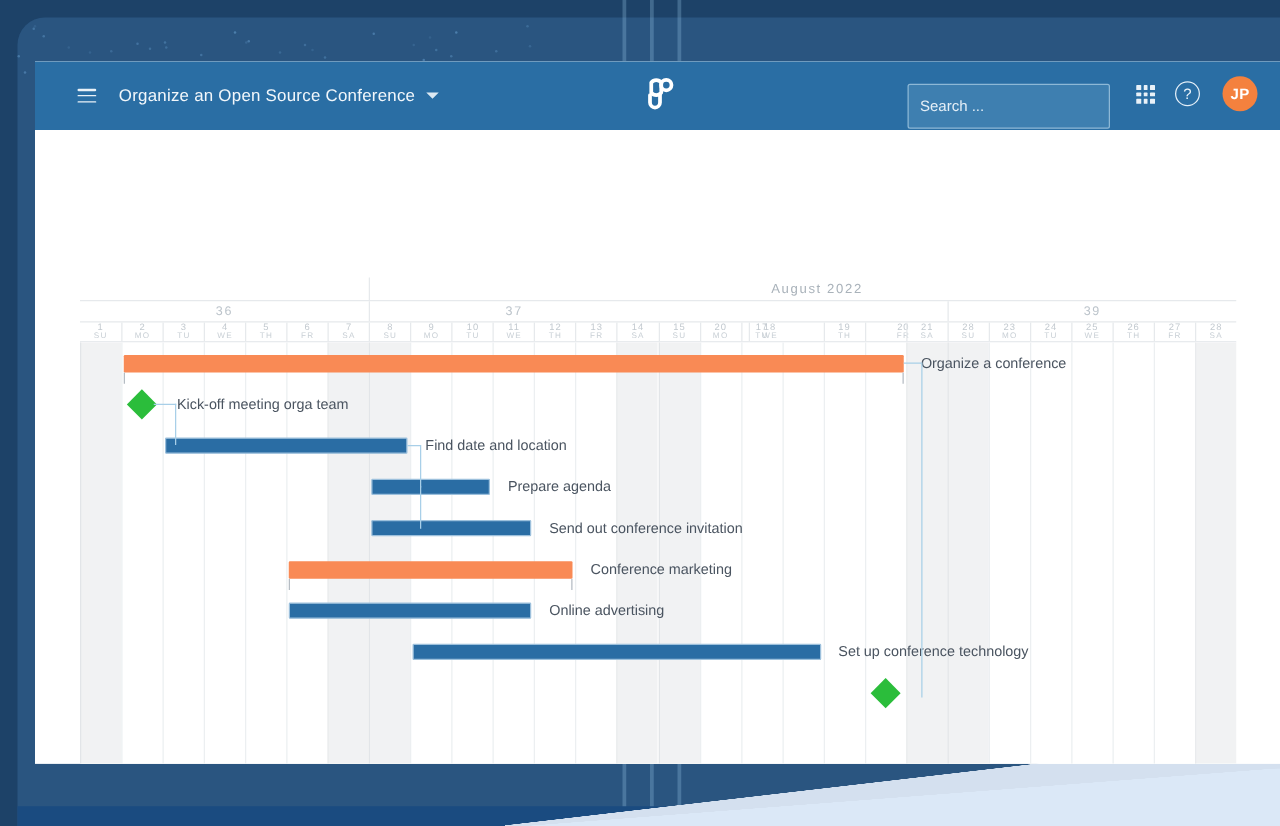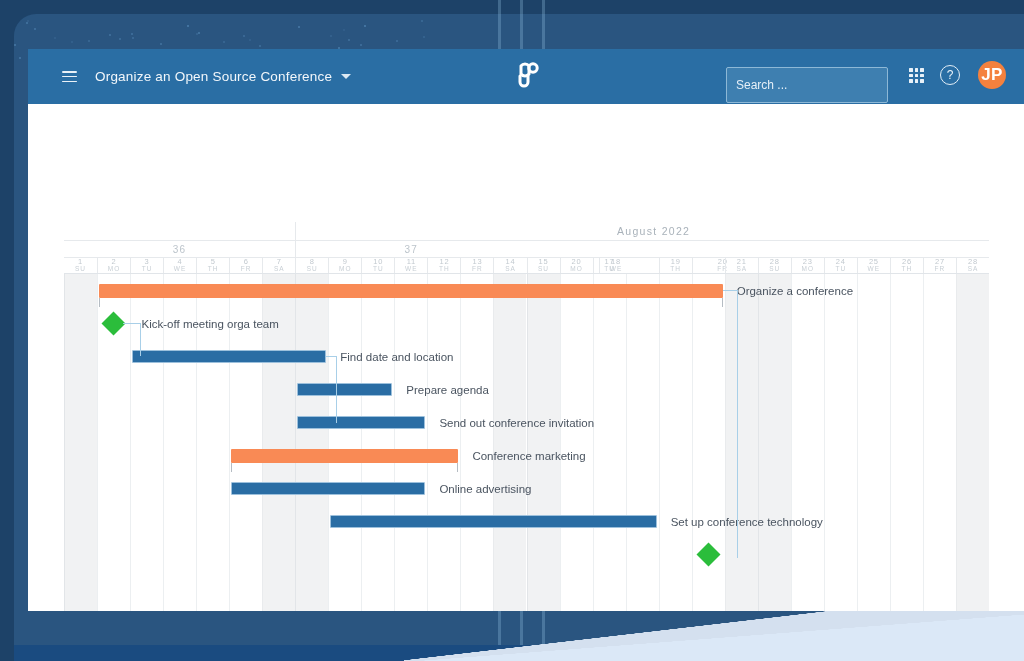--- a/index.html
+++ b/index.html
@@ -113,21 +113,21 @@
     width: 20px; height: 20px; border-radius: 50%;
     border: 1.3px solid #e3eef7;
     color: #e9f2f9; font-size: 12px;
     display: flex; align-items: center; justify-content: center;
     cursor: pointer;
   }
   #avatar {
     position: absolute; right: 18px; top: 12px;
     width: 28px; height: 28px; border-radius: 50%;
     background: #f4813e; color: #fff;
-    font-size: 17px; font-weight: bold; letter-spacing: .3px;
+    font-size: 12px; font-weight: bold; letter-spacing: .3px;
     display: flex; align-items: center; justify-content: center;
     cursor: pointer;
   }
 
   
   #gantt {
     position: relative;
     width: 996px; height: 507px;
     background: #fff;
     overflow: hidden;
@@ -347,20 +347,23 @@
               <span>August 2022</span>
             </div>
           </div>
         <div class="th-row th-weeks" id="row-weeks">
             <div class="th-cell" style="left: 0px; width: 231.25px; border-left: none;">
               <span>36</span>
             </div>
             <div class="th-cell" style="left: 231.25px; width: 231.25px;">
               <span>37</span>
             </div>
+            <div class="th-cell" style="left: 693.75px; width: 231.25px;">
+              <span>39</span>
+            </div>
           </div>
         <div class="th-row th-days" id="row-days">
             <div class="th-cell" style="left: 0px; width: 33.0357px; border-left: none;">
               <span class="dnum">1</span>
               <span class="dwd">SU</span>
             </div>
             <div class="th-cell" style="left: 33.0357px; width: 33.0357px;">
               <span class="dnum">2</span>
               <span class="dwd">MO</span>
             </div>

